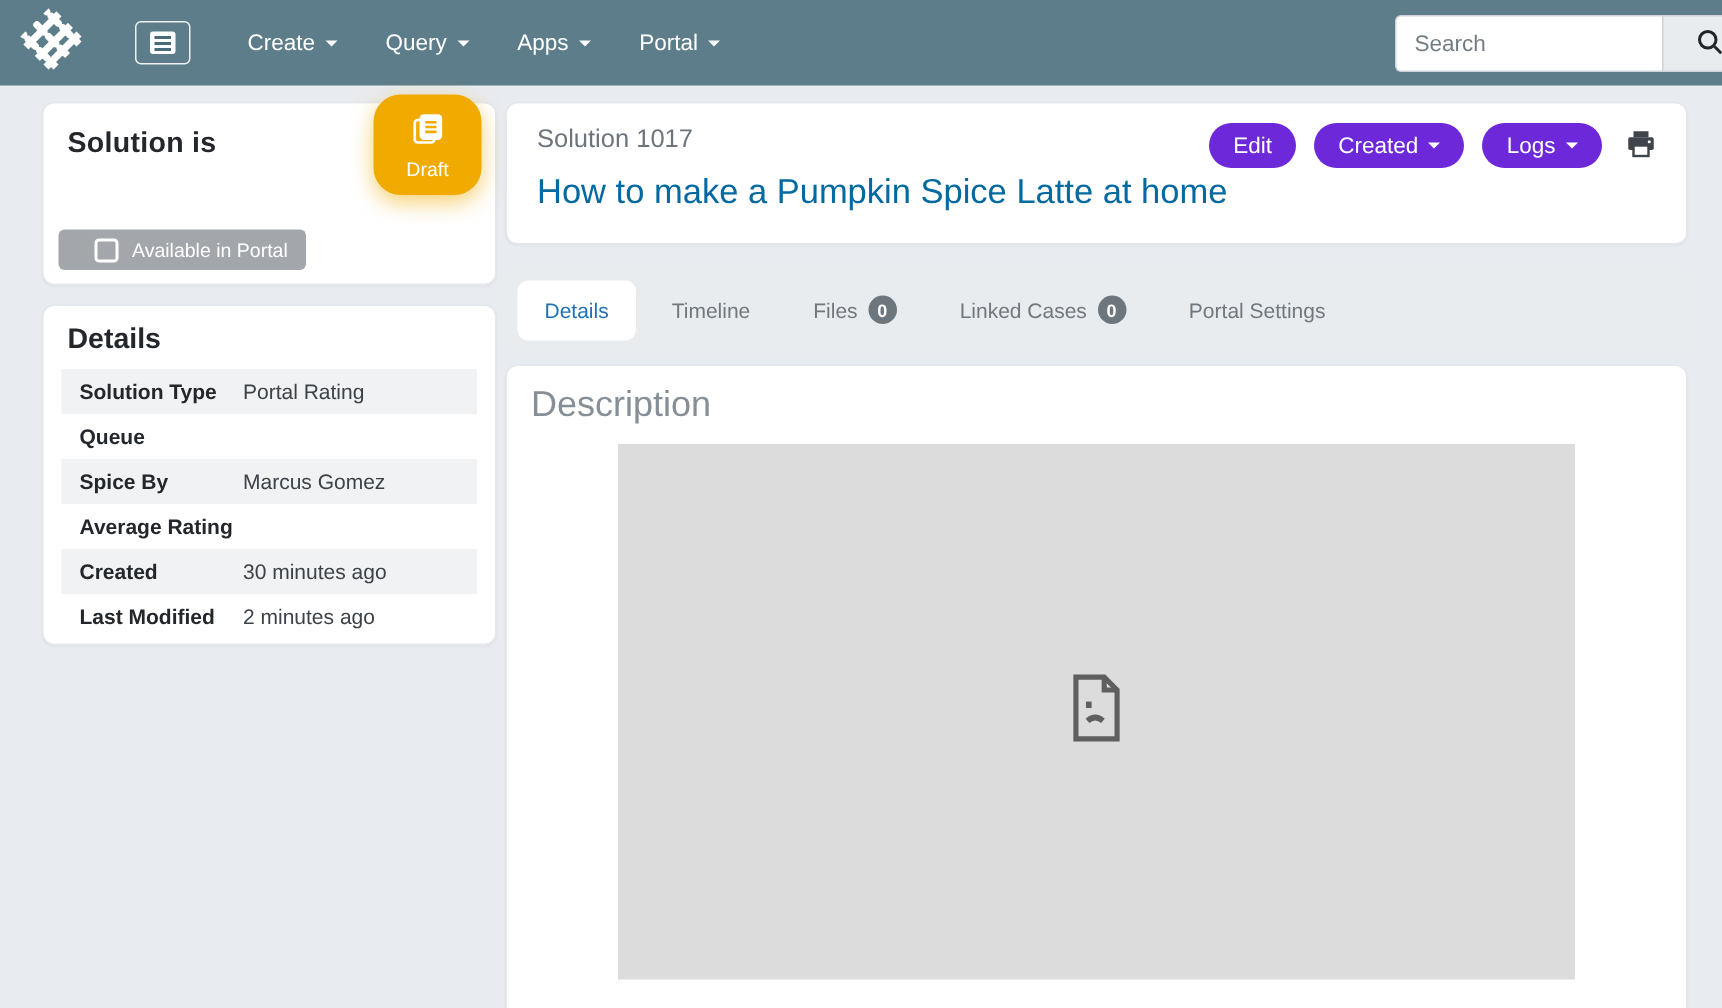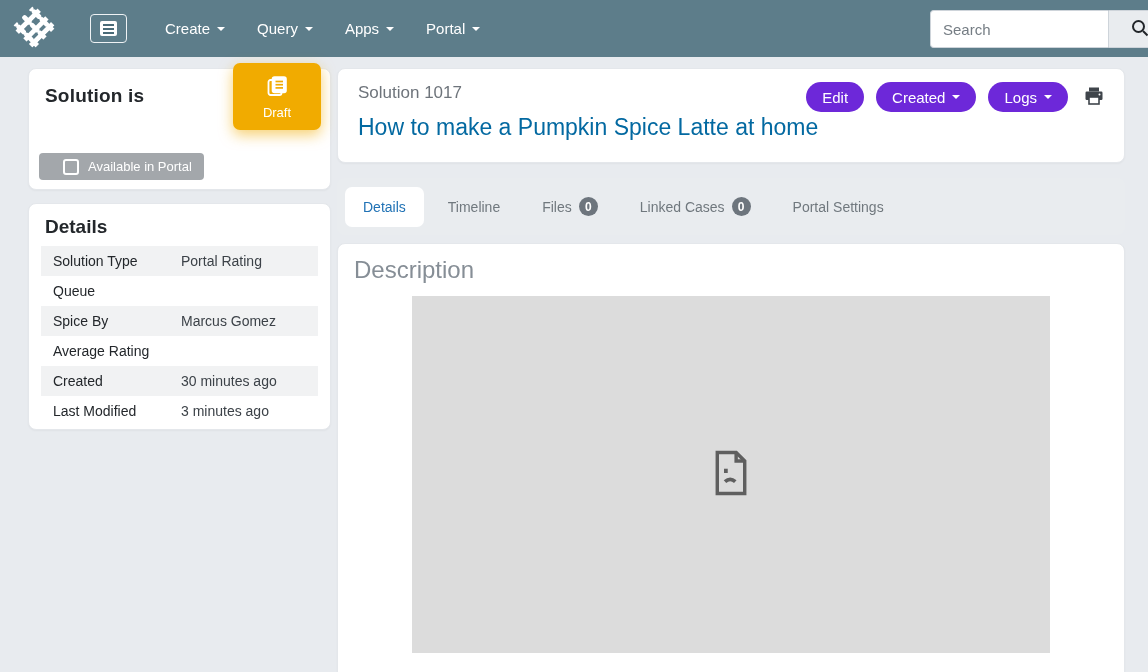--- a/index.html
+++ b/index.html
@@ -52,43 +52,43 @@
     background:#fff; border:1px solid #e4e7eb; border-radius:8px;
     box-shadow:0 1px 2px rgba(0,0,0,0.04);
   }
   .sidebar { position:absolute; left:28px; top:0; width:303px; }
   .main { position:absolute; left:337px; top:0; width:788px; }
 
   
   .status-card { margin-top:11px; height:122px; position:relative; padding:16px; }
   .status-card h2 { font-size:19px; font-weight:700; color:#23272b; letter-spacing:.2px; }
   .draft-btn {
-    position:absolute; top:-6px; right:9px; width:88px; height:67px;
-    background:#f1ab00; border:none; border-radius:7px; cursor:pointer;
+    position:absolute; top:-6px; right:9px; width:72px; height:67px;
+    background:#f1ab00; border:none; border-radius:18px; cursor:pointer;
     display:flex; flex-direction:column; align-items:center; justify-content:center; gap:4px;
     box-shadow:0 5px 14px rgba(241,171,0,.55);
   }
   .draft-btn span { color:#fff; font-size:13px; }
   .portal-btn {
     position:absolute; left:10px; bottom:9px; height:27px;
     background:#a3a7ab; border:none; border-radius:4px; cursor:pointer;
     display:flex; align-items:center; gap:9px; padding:0 12px 0 24px;
   }
   .portal-btn .checkbox {
     width:16px; height:16px; border:2px solid #fff; border-radius:3px; background:transparent;
   }
   .portal-btn span { color:#fff; font-size:13px; }
 
   
   .details-card { margin-top:13px; height:227px; padding-top:10px; }
   .details-card h2 { font-size:19px; font-weight:700; color:#23272b; padding:2px 16px 8px; }
   .details-table { margin:0 12px; }
   .detail-row { display:flex; align-items:center; min-height:30px; font-size:14px; }
   .detail-row:nth-child(odd) { background:#f1f2f3; }
-  .detail-row .lbl { width:140px; padding-left:12px; font-weight:400; color:#23272b; }
+  .detail-row .lbl { width:121px; padding-left:12px; font-weight:700; color:#23272b; }
   .detail-row .val { color:#3c4248; }
   .link { color:#2b7cba; text-decoration:none; cursor:pointer; }
 
   
   .header-card { margin-top:11px; height:95px; position:relative; padding:14px 20px; }
   .solution-id { font-size:17px; color:#6e747b; }
   .solution-title { font-size:23px; font-weight:400; color:#0369a1; margin-top:11px; }
   .header-actions { position:absolute; right:16px; top:13px; display:flex; align-items:center; gap:12px; }
   .btn-green {
     background:#6d28d9; color:#fff; border:none; border-radius:50px; height:30px;
@@ -229,21 +229,21 @@
         <div class="detail-row">
           <span class="lbl">Average Rating</span>
           <span class="val"></span>
         </div>
         <div class="detail-row">
           <span class="lbl">Created</span>
           <span class="val">30 minutes ago</span>
         </div>
         <div class="detail-row">
           <span class="lbl">Last Modified</span>
-          <span class="val">3 minutes ago</span>
+          <span class="val">2 minutes ago</span>
         </div>
       </div>
     </section>
   </aside>
 
   <main class="main">
 
     <section class="card header-card">
       <div class="solution-id">Solution 1017</div>
       <h1 class="solution-title">How to make a Pumpkin Spice Latte at home</h1>

